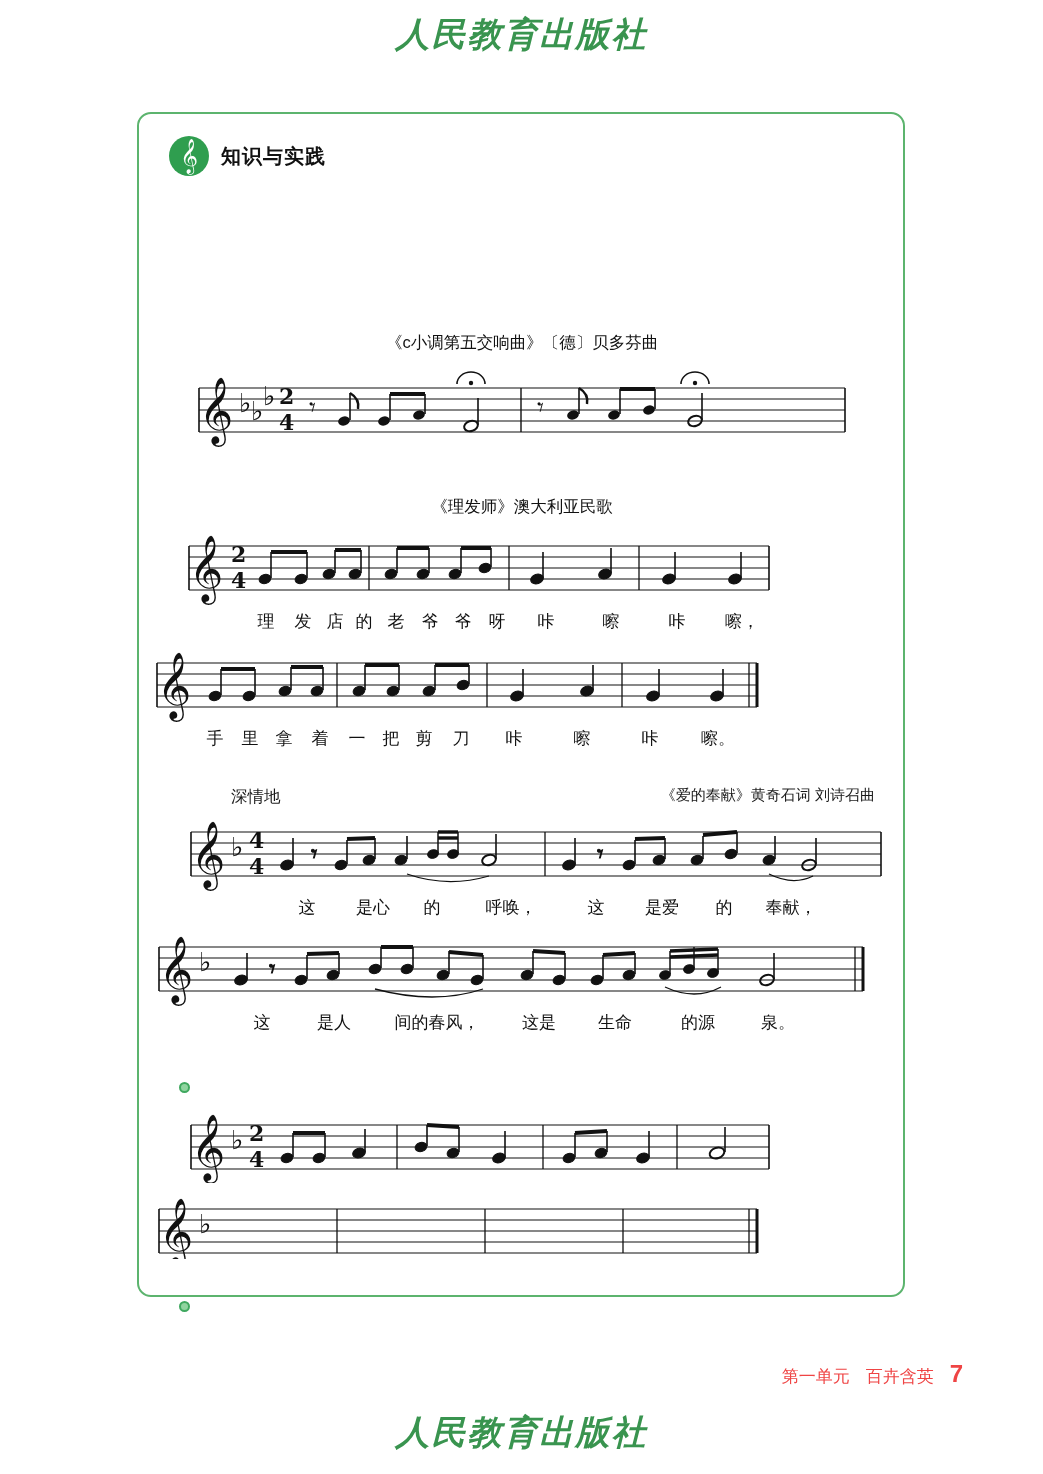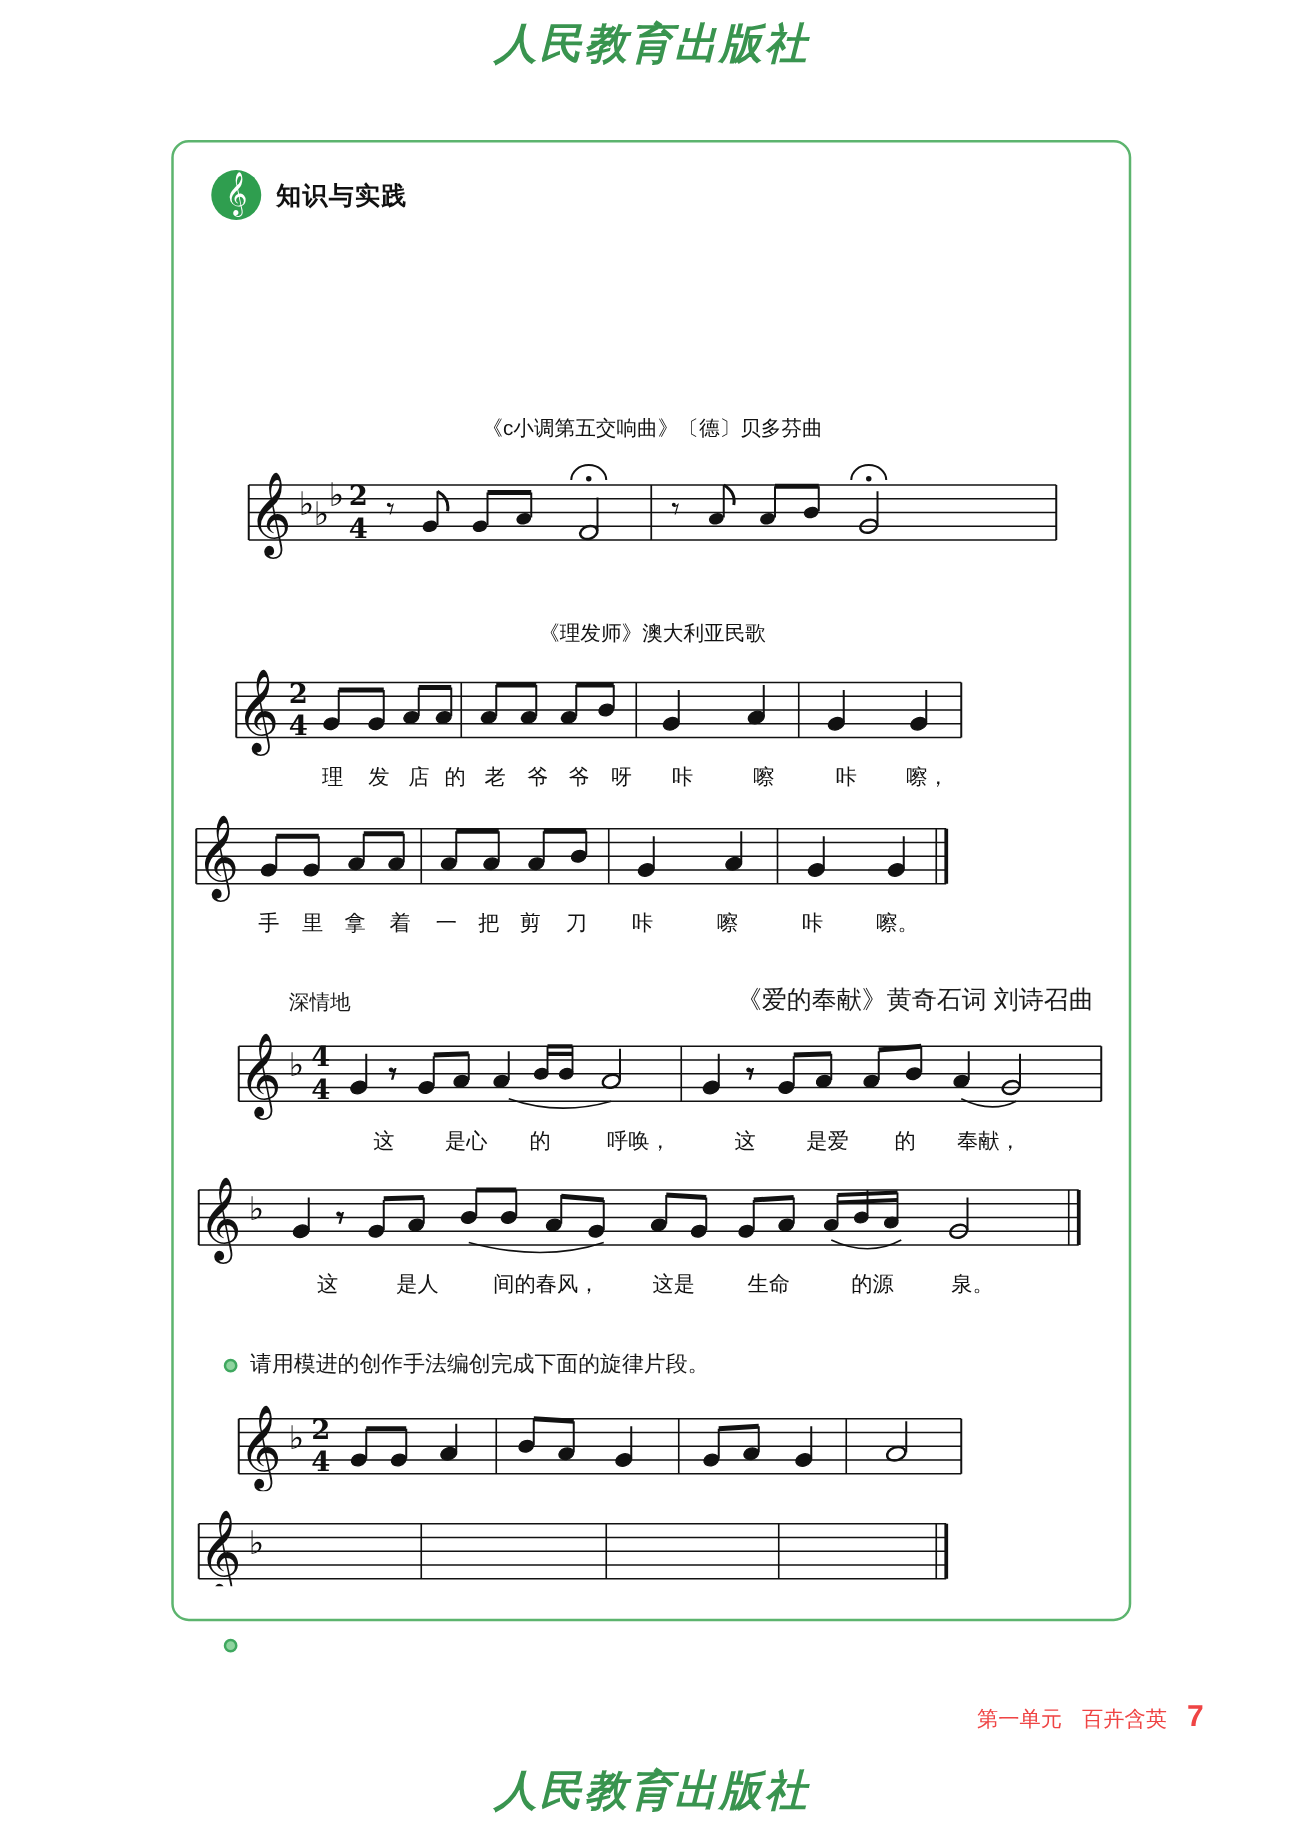--- a/index.html
+++ b/index.html
@@ -301,23 +301,23 @@
         <span style="width:32px">把</span>
         <span style="width:34px">剪</span>
         <span style="width:40px">刀</span>
         <span style="width:66px">咔</span>
         <span style="width:70px">嚓</span>
         <span style="width:66px">咔</span>
         <span style="width:70px">嚓。</span>
       </div>
     </div>
 
-    <div style="display:flex;justify-content:space-between;align-items:flex-end;margin-top:36px;margin-bottom:8px;">
+    <div style="display:flex;justify-content:space-between;margin-top:36px;margin-bottom:8px;">
       <div style="font-size:16.5px;padding-left:62px;">深情地</div>
-      <div style="font-size:20px;">《爱的奉献》黄奇石词 刘诗召曲</div>
+      <div style="font-size:15px;">《爱的奉献》黄奇石词 刘诗召曲</div>
     </div>
 
     <div class="staff-block">
       <svg width="740" height="78" viewBox="0 0 740 78">
         <g stroke="#111" stroke-width="1.1">
           <line x1="22" y1="16" x2="712" y2="16"></line>
           <line x1="22" y1="27" x2="712" y2="27"></line>
           <line x1="22" y1="38" x2="712" y2="38"></line>
           <line x1="22" y1="49" x2="712" y2="49"></line>
           <line x1="22" y1="60" x2="712" y2="60"></line>
@@ -446,21 +446,20 @@
         <span style="width:128px">间的春风，</span>
         <span style="width:76px">这是</span>
         <span style="width:76px">生命</span>
         <span style="width:90px">的源</span>
         <span style="width:70px">泉。</span>
       </div>
     </div>
 
     <div class="bullet-line" style="margin-top:40px;margin-left:10px;">
       <span class="bullet"></span>
-      <span>请用模进的创作手法编创完成下面的旋律片段。</span>
     </div>
 
     <div class="staff-block" style="margin-top:18px;">
       <svg width="706" height="72" viewBox="0 0 706 72">
         <g stroke="#111" stroke-width="1.1">
           <line x1="22" y1="14" x2="600" y2="14"></line>
           <line x1="22" y1="25" x2="600" y2="25"></line>
           <line x1="22" y1="36" x2="600" y2="36"></line>
           <line x1="22" y1="47" x2="600" y2="47"></line>
           <line x1="22" y1="58" x2="600" y2="58"></line>

